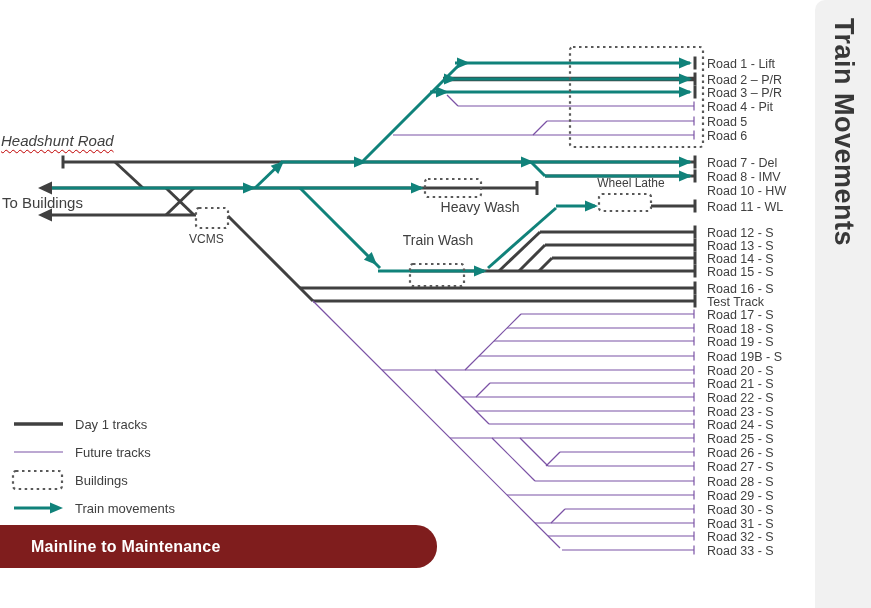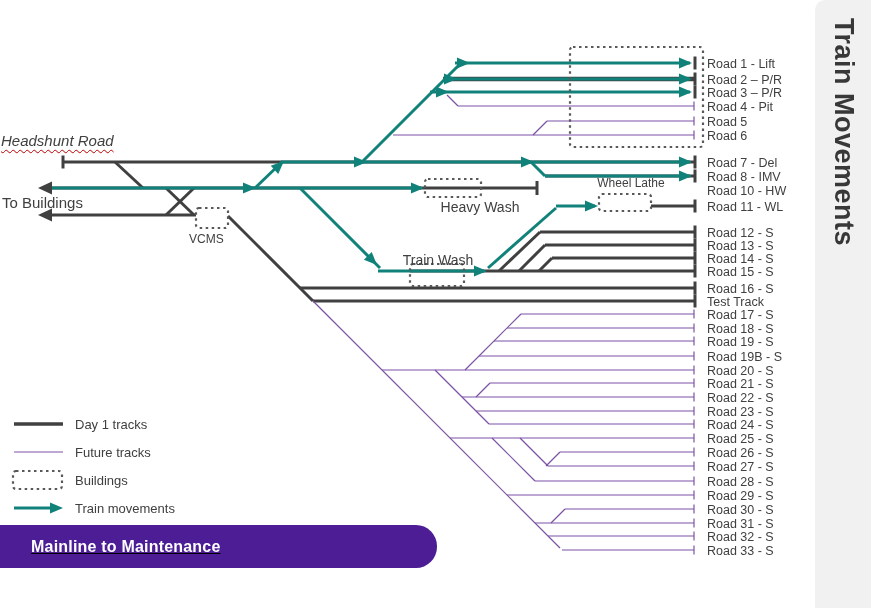--- a/index.html
+++ b/index.html
@@ -7,21 +7,21 @@
     position:relative;width:871px;height:608px;overflow:hidden;
     font-family:"Liberation Sans",sans-serif;background:#ffffff;
   }
   .lbl{position:absolute;color:#404040;white-space:nowrap;}
   #headshunt-label{left:1px;top:132px;font-size:15px;
     text-decoration:underline;text-decoration-style:wavy;
     text-decoration-color:#c00000;text-decoration-thickness:1px;text-underline-offset:3px;font-style:italic;}
   #tomainline-label{left:2px;top:194px;font-size:15px;}
   #vcms-label{left:189px;top:232px;font-size:12px;}
   #heavywash-label{left:411px;top:199px;width:92px;text-align:center;font-size:14px;margin-left:23px;}
-  #trainwash-label{left:392px;top:252px;width:92px;text-align:center;font-size:14px;}
+  #trainwash-label{left:392px;top:232px;width:92px;text-align:center;font-size:14px;}
   #wheellathe-label{left:584px;top:176px;width:94px;text-align:center;font-size:12px;}
   #maint-label{left:572px;top:4px;width:132px;text-align:center;font-size:14px;line-height:19px;}
   #banner{
     position:absolute;left:0;top:525px;width:437px;height:43px;
     border-radius:0 21px 21px 0;display:flex;align-items:center;
   }
   #banner span{margin-left:31px;color:#ffffff;font-size:16px;font-weight:600;letter-spacing:.2px;}
   #sidebar{
     position:absolute;right:0;top:0;width:56px;height:608px;
     border-radius:10px 0 0 0;display:flex;justify-content:center;
@@ -226,20 +226,20 @@
 
   <div class="lbl" id="headshunt-label">Headshunt Road</div>
   <div class="lbl" id="tomainline-label">To Buildings</div>
   <div class="lbl" id="vcms-label">VCMS</div>
   <div class="lbl" id="heavywash-label">Heavy Wash</div>
   <div class="lbl" id="trainwash-label">Train Wash</div>
   <div class="lbl" id="wheellathe-label">Wheel Lathe</div>
   <div class="lbl" id="maint-label">
   </div>
 
-  <div id="banner" style="background: #4c1d95; text-decoration: underline;">
+  <div id="banner" style="background: #7f1d1d;">
     <span style="color: rgb(255, 255, 255);">Mainline to Maintenance</span>
   </div>
 
   <div id="sidebar" style="background: rgb(241, 241, 241);">
     <span style="color: rgb(56, 56, 56);">Train Movements</span>
   </div>
 </div>
 
 </body></html>

